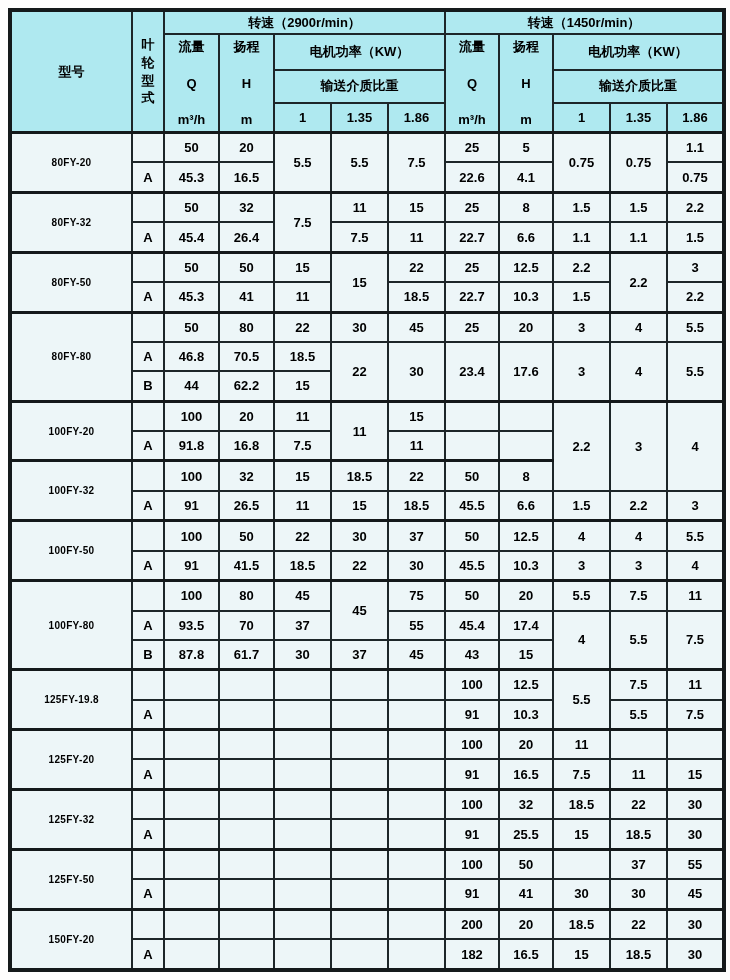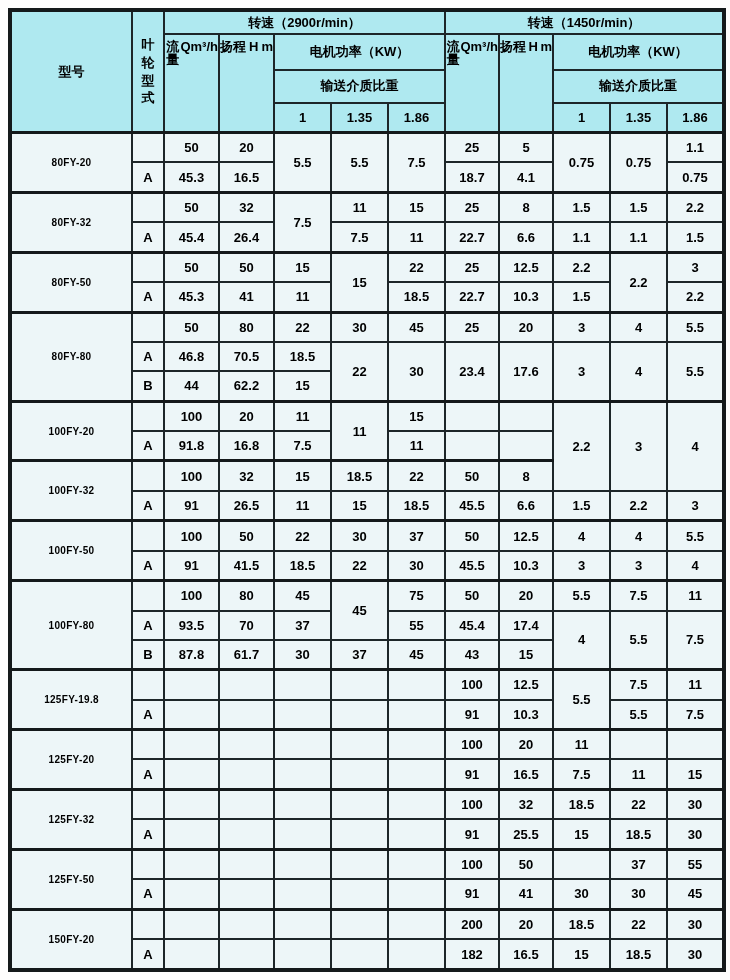--- a/index.html
+++ b/index.html
@@ -16,21 +16,21 @@
     font-family:"Liberation Sans","DejaVu Sans",sans-serif;
     font-weight:bold;font-size:13px;color:#000;
     text-align:center;vertical-align:middle;
     padding:0;overflow:hidden;
   }
   td.hd{background:#afe9f0;}
   tr.gs>td{border-top:3px solid #14191b;}
   tr.hdr-last>td{border-bottom:3px solid #14191b;}
   td.vert div{white-space:pre-line;line-height:1.35;font-size:13px;}
   td.stackcell{vertical-align:middle;}
-  .stack{display:flex;flex-direction:row;justify-content:space-between;height:86px;padding:5px 0;}
+  .stack{display:flex;flex-direction:column;justify-content:space-between;height:86px;padding:5px 0;}
   .stack span{display:block;line-height:1;}
   td.model{font-size:10px;letter-spacing:.3px;}
 </style>
 </head>
 <body>
 
 <div class="page">
   <table class="spec" id="spec-table">
       <colgroup>
         <col style="width: 122px;">
@@ -113,21 +113,21 @@
           <td>25</td>
           <td>5</td>
           <td rowspan="2">0.75</td>
           <td rowspan="2">0.75</td>
           <td>1.1</td>
         </tr>
         <tr>
           <td>A</td>
           <td>45.3</td>
           <td>16.5</td>
-          <td>18.7</td>
+          <td>22.6</td>
           <td>4.1</td>
           <td>0.75</td>
         </tr>
         <tr class="gs">
           <td rowspan="2" class="model">80FY-32</td>
           <td></td>
           <td>50</td>
           <td>32</td>
           <td rowspan="2">7.5</td>
           <td>11</td>

